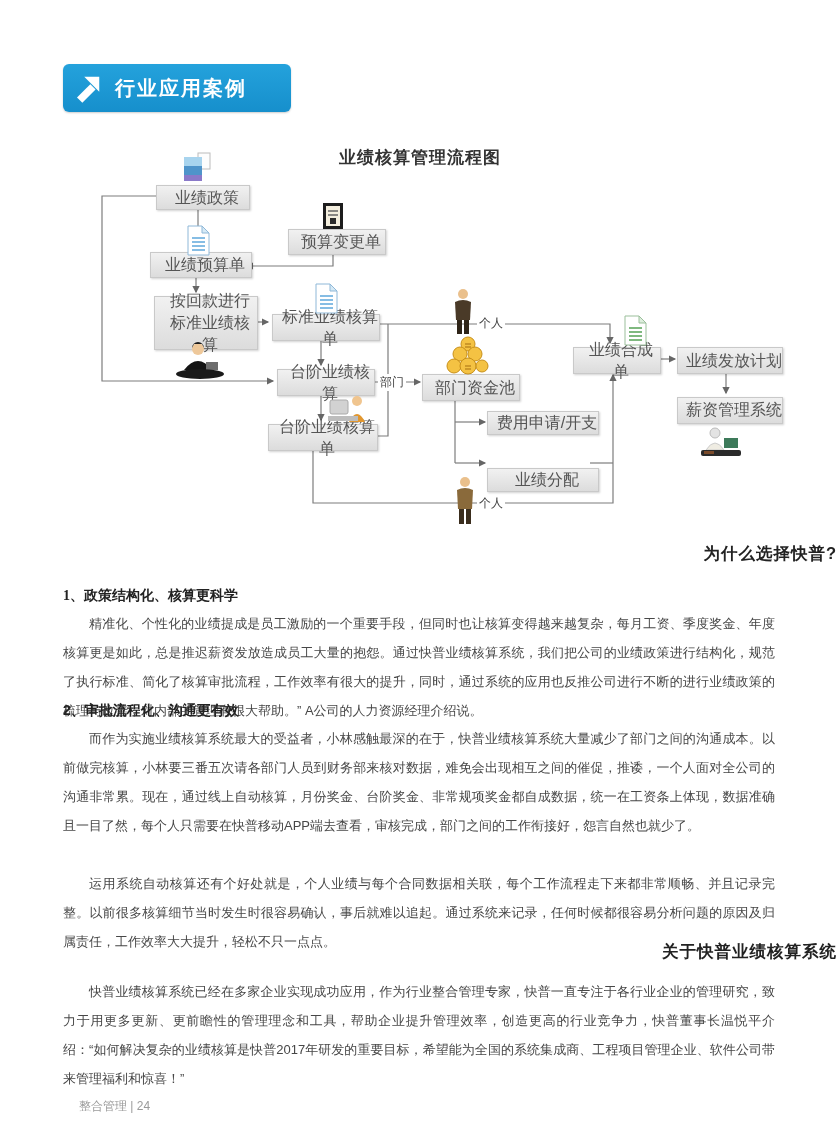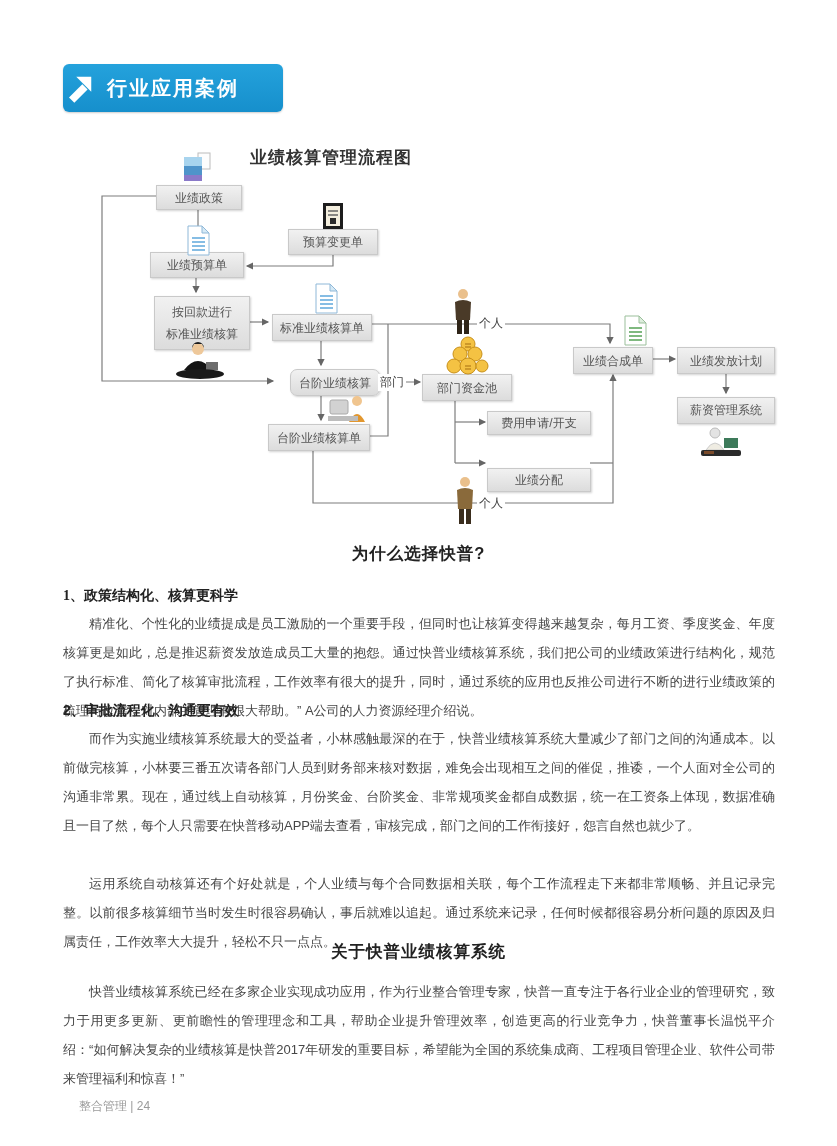--- a/index.html
+++ b/index.html
@@ -4,38 +4,38 @@
 <style>
   html,body{margin:0;padding:0;background:#888;}
   .page{
     position:relative;width:837px;height:1146px;margin:0 auto;background:#fff;
     font-family:"Liberation Sans","DejaVu Sans",sans-serif;overflow:hidden;
   }
   
   .badge{
     position:absolute;left:63px;top:64px;height:48px;min-width:200px;
     background:linear-gradient(#24a2dc,#168fcc);border-radius:6px;
-    display:flex;align-items:center;padding:0 18px 0 2px;box-shadow:0 1px 2px rgba(0,0,0,.2);
+    display:flex;align-items:center;padding:0 18px 0 10px;box-shadow:0 1px 2px rgba(0,0,0,.2);
   }
   .badge .arrow{width:30px;height:30px;margin-right:12px;}
   .badge .label{color:#fff;font-size:20px;font-weight:bold;letter-spacing:2px;}
   
-  .chart-title{position:absolute;left:250px;top:146px;width:340px;text-align:left;
+  .chart-title{position:absolute;left:250px;top:146px;width:340px;text-align:center;
     font-size:17px;font-weight:bold;color:#333;letter-spacing:1px;}
   .flow-lines{position:absolute;left:0;top:0;}
   .node{
     position:absolute;background:linear-gradient(#f1f1f1,#dcdcdc);
     border:1px solid #c9c9c9;box-shadow:1px 1px 2px rgba(0,0,0,.18);
     display:flex;align-items:center;justify-content:center;text-align:center;
-    font-size:12px;color:#555;white-space:pre-line;line-height:22px;
+    font-size:16px;color:#555;white-space:pre-line;line-height:22px;padding-left:8px;
   }
   .flow-label{position:absolute;font-size:12px;color:#444;background:#fff;padding:0 2px;}
   .icon{position:absolute;}
   
-  .h2{position:absolute;left:0;width:837px;text-align:center;font-size:16.5px;font-weight:bold;color:#222;letter-spacing:1px;}
+  .h2{position:absolute;left:0;width:837px;text-align:right;font-size:16.5px;font-weight:bold;color:#222;letter-spacing:1px;}
   .h3{position:absolute;left:63px;width:712px;font-size:14px;font-weight:bold;color:#222;}
   .para{position:absolute;left:63px;width:712px;font-size:13px;color:#474747;
     line-height:29px;text-align:justify;text-indent:2em;}
   .footer{position:absolute;left:79px;top:1098px;font-size:12px;color:#9a9a9a;}
 </style>
 </head>
 <body>
 
 <div class="page">
 
@@ -75,21 +75,21 @@
       <path d="M726,372 L726,393" marker-end="url(#arr)"></path>
     </g>
   </svg>
 
   <div class="node" style="left:156px;top:185px;width:84px;height:23px;">业绩政策</div>
   <div class="node" style="left:288px;top:229px;width:88px;height:24px;">预算变更单</div>
   <div class="node" style="left:150px;top:252px;width:92px;height:24px;">业绩预算单</div>
   <div class="node" style="left:154px;top:296px;width:94px;height:52px;">按回款进行
 标准业绩核算</div>
   <div class="node" style="left:272px;top:314px;width:98px;height:25px;">标准业绩核算单</div>
-  <div class="node" style="left:290px;top:369px;width:88px;height:25px;border-radius:7px;">台阶业绩核算</div>
+  <div class="node" style="left:277px;top:369px;width:88px;height:25px;">台阶业绩核算</div>
   <div class="node" style="left:268px;top:424px;width:100px;height:25px;">台阶业绩核算单</div>
   <div class="node" style="left:422px;top:374px;width:88px;height:25px;">部门资金池</div>
   <div class="node" style="left:487px;top:411px;width:102px;height:22px;">费用申请/开支</div>
   <div class="node" style="left:487px;top:452px;width:102px;height:22px;margin-top:16px;">业绩分配</div>
   <div class="node" style="left:573px;top:347px;width:78px;height:25px;">业绩合成单</div>
   <div class="node" style="left:677px;top:347px;width:96px;height:25px;">业绩发放计划</div>
   <div class="node" style="left:677px;top:397px;width:96px;height:25px;font-family:Liberation Mono, monospace;">薪资管理系统</div>
 
   <div class="flow-label" style="left:477px;top:315px;">个人</div>
   <div class="flow-label" style="left:378px;top:374px;">部门</div>

